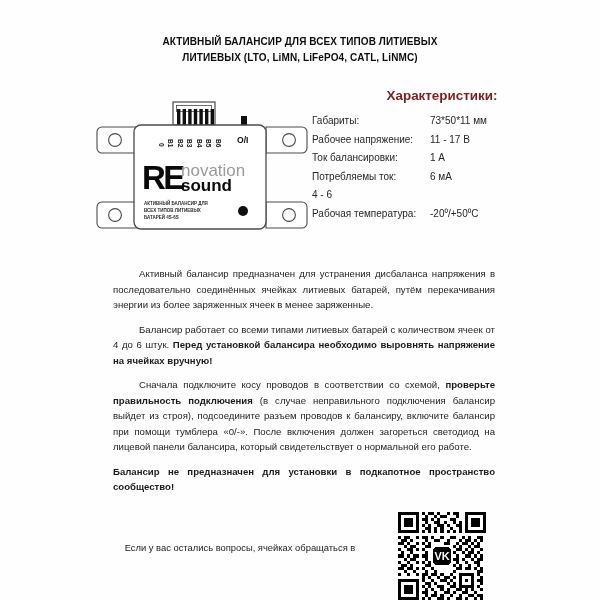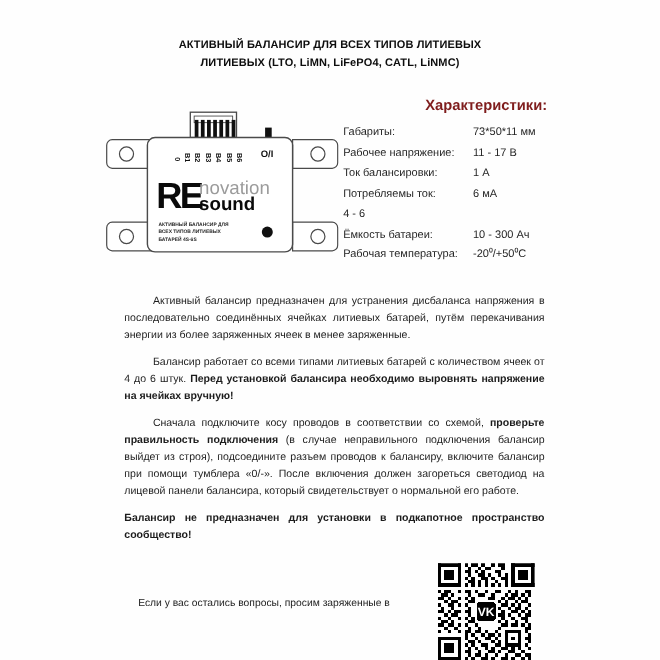--- a/index.html
+++ b/index.html
@@ -213,41 +213,37 @@
       <span class="spec-value">1 А</span>
     </div>
     <div class="spec-row">
       <span class="spec-label">Потребляемы ток:</span>
       <span class="spec-value">6 мА</span>
     </div>
     <div class="spec-row">
       <span class="spec-value">4 - 6</span>
     </div>
     <div class="spec-row">
-      <span class="spec-label">Ёмкость батареи:</span>
-      <span class="spec-value">10 - 300 Ач</span>
-    </div>
-    <div class="spec-row">
       <span class="spec-label">Рабочая температура:</span>
       <span class="spec-value">-20⁰/+50⁰С</span>
     </div>
   </div>
 
   <div class="body-copy">
     <p class="para indent">Активный балансир предназначен для устранения дисбаланса напряжения в последовательно соединённых ячейках литиевых батарей, путём перекачивания энергии из более заряженных ячеек в менее заряженные.</p>
 
     <p class="para indent"><span>Балансир работает со всеми типами литиевых батарей с количеством ячеек от 4 до 6 штук. </span><b>Перед установкой балансира необходимо выровнять напряжение на ячейках вручную!</b></p>
 
     <p class="para indent"><span>Сначала подключите косу проводов в соответствии со схемой, </span><b>проверьте правильность подключения</b><span> (в случае неправильного подключения балансир выйдет из строя), подсоедините разъем проводов к балансиру, включите балансир при помощи тумблера «0/-». После включения должен загореться светодиод на лицевой панели балансира, который свидетельствует о нормальной его работе.</span></p>
 
     <p class="para bold">Балансир не предназначен для установки в подкапотное пространство сообщество!</p>
   </div>
 
   <div class="footer-text">
-    <span class="footer-line">Если у вас остались вопросы, просим заряженные в</span>
+    <span class="footer-line">Если у вас остались вопросы, ячейках обращаться в</span>
   </div>
 
   <div class="qr-wrap">
     <svg class="qr-svg" width="88" height="88" viewBox="0 0 29 29" xmlns="http://www.w3.org/2000/svg" shape-rendering="crispEdges">
       <rect width="29" height="29" fill="#ffffff"></rect>
       <g fill="#000000">
 
         <rect x="0" y="0" width="7" height="1"></rect>
           <rect x="0" y="6" width="7" height="1"></rect>
         <rect x="0" y="0" width="1" height="7"></rect>

